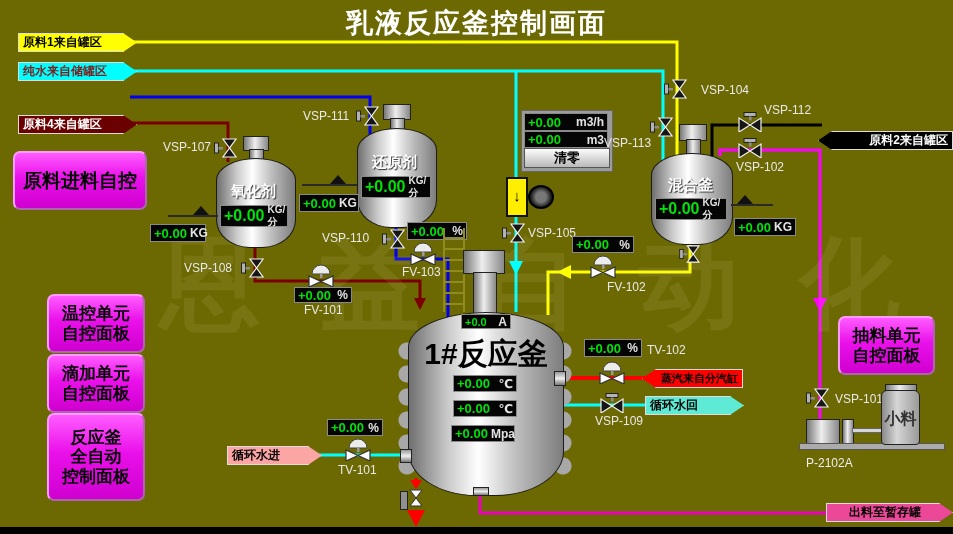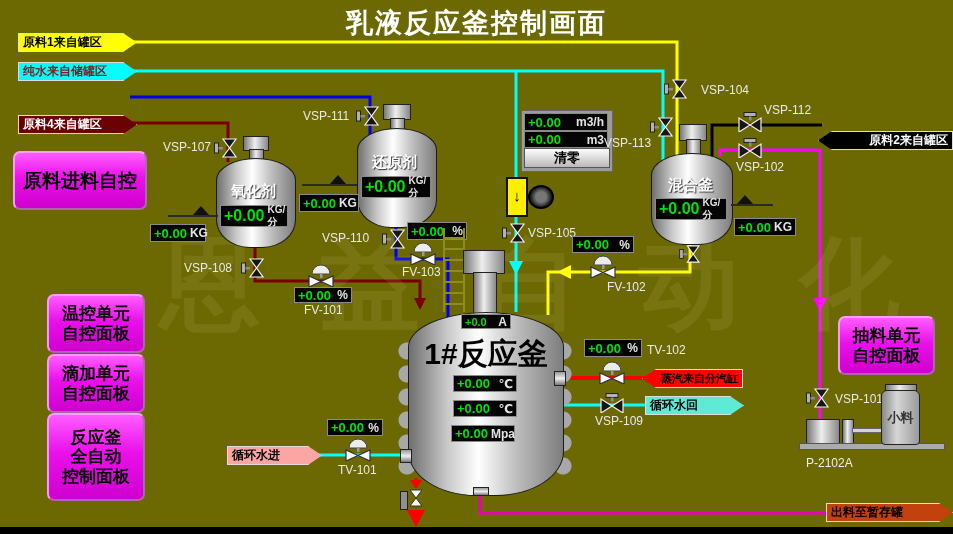--- a/index.html
+++ b/index.html
@@ -120,21 +120,21 @@
   <div id="title" class="abs">乳液反应釜控制画面</div>
   <div id="watermark" class="abs">恩 益 自 动 化</div>
 
   <div class="abs tag" style="left:18px;top:33px;width:100px;background:#ffff00;color:#000;">原料1来自罐区</div>
   <div class="abs tag" style="left:18px;top:62px;width:100px;background:#00ffff;color:#7f1d1d;">纯水来自储罐区</div>
   <div class="abs tag" style="left:18px;top:115px;width:100px;background:#6b0000;color:#fff;">原料4来自罐区</div>
   <div class="abs tag left" style="left:818px;top:131px;width:116px;background:#000;color:#fff;">原料2来自罐区</div>
   <div class="abs tag left" style="left:642px;top:369px;width:82px;background:#ff0000;color:#000;font-size:11px;">蒸汽来自分汽缸</div>
   <div class="abs tag" style="left:645px;top:396px;width:80px;background:#5eead4;color:#000;">循环水回</div>
   <div class="abs tag" style="left:227px;top:446px;width:76px;background:#fca5a5;color:#000;">循环水进</div>
-  <div class="abs tag" style="left:826px;top:503px;width:108px;background:#c2410c;color:#000;">出料至暂存罐</div>
+  <div class="abs tag" style="left:826px;top:503px;width:108px;background:#ec4899;color:#000;text-align:center;">出料至暂存罐</div>
 
   <div class="abs panel" style="left:13px;top:151px;width:130px;height:55px;font-size:19px;">
     <span>原料进料自控</span>
   </div>
   <div class="abs panel" style="left:47px;top:294px;width:94px;height:55px;font-size:17px;">
     <span>温控单元</span>
     <span>自控面板</span>
   </div>
   <div class="abs panel" style="left:47px;top:354px;width:94px;height:55px;font-size:17px;">
     <span>滴加单元</span>
@@ -328,18 +328,18 @@
   <span class="abs" style="left:409px;top:489px;"><svg width="14" height="18" viewBox="0 0 14 18">
         <use href="#g-drain"></use>
       </svg></span>
 
   <div class="abs motor" style="left:806px;top:419px;width:32px;height:24px;"></div>
   <div class="abs motor" style="left:842px;top:419px;width:10px;height:24px;"></div>
   <div class="abs" style="left:799px;top:443px;width:144px;height:5px;background:#ababab;border:1px solid #555;"></div>
   <div class="abs" style="left:852px;top:428px;width:30px;height:3px;background:#d5d5d5;border:1px solid #666;"></div>
   <div class="abs motor" style="left:885px;top:384px;width:30px;height:7px;"></div>
   <div id="jar" class="abs" style="left:881px;top:390px;width:37px;height:53px;">
-    <div style="margin-top:18px;text-align:center;font-size:13px;font-weight:bold;color:#333;">小料</div>
+    <div style="margin-top:18px;text-align:center;font-size:16px;font-weight:bold;color:#333;">小料</div>
   </div>
   <span class="abs vlabel" style="left:806px;top:456px;color:#eee;">P-2102A</span>
 
   <div class="abs" style="left:0;top:527px;width:953px;height:7px;background:#000;"></div>
 </div>
 
 </body></html>

